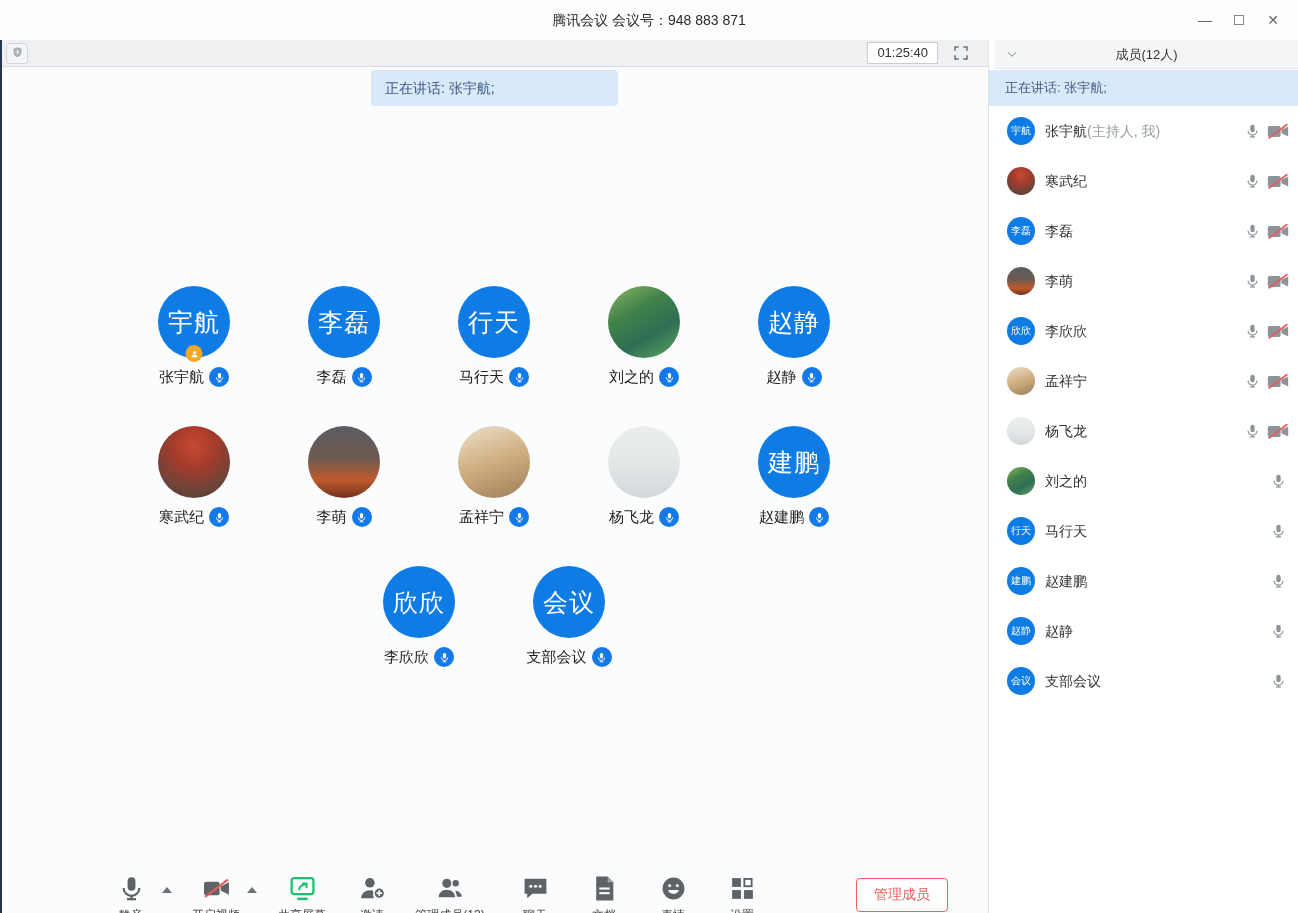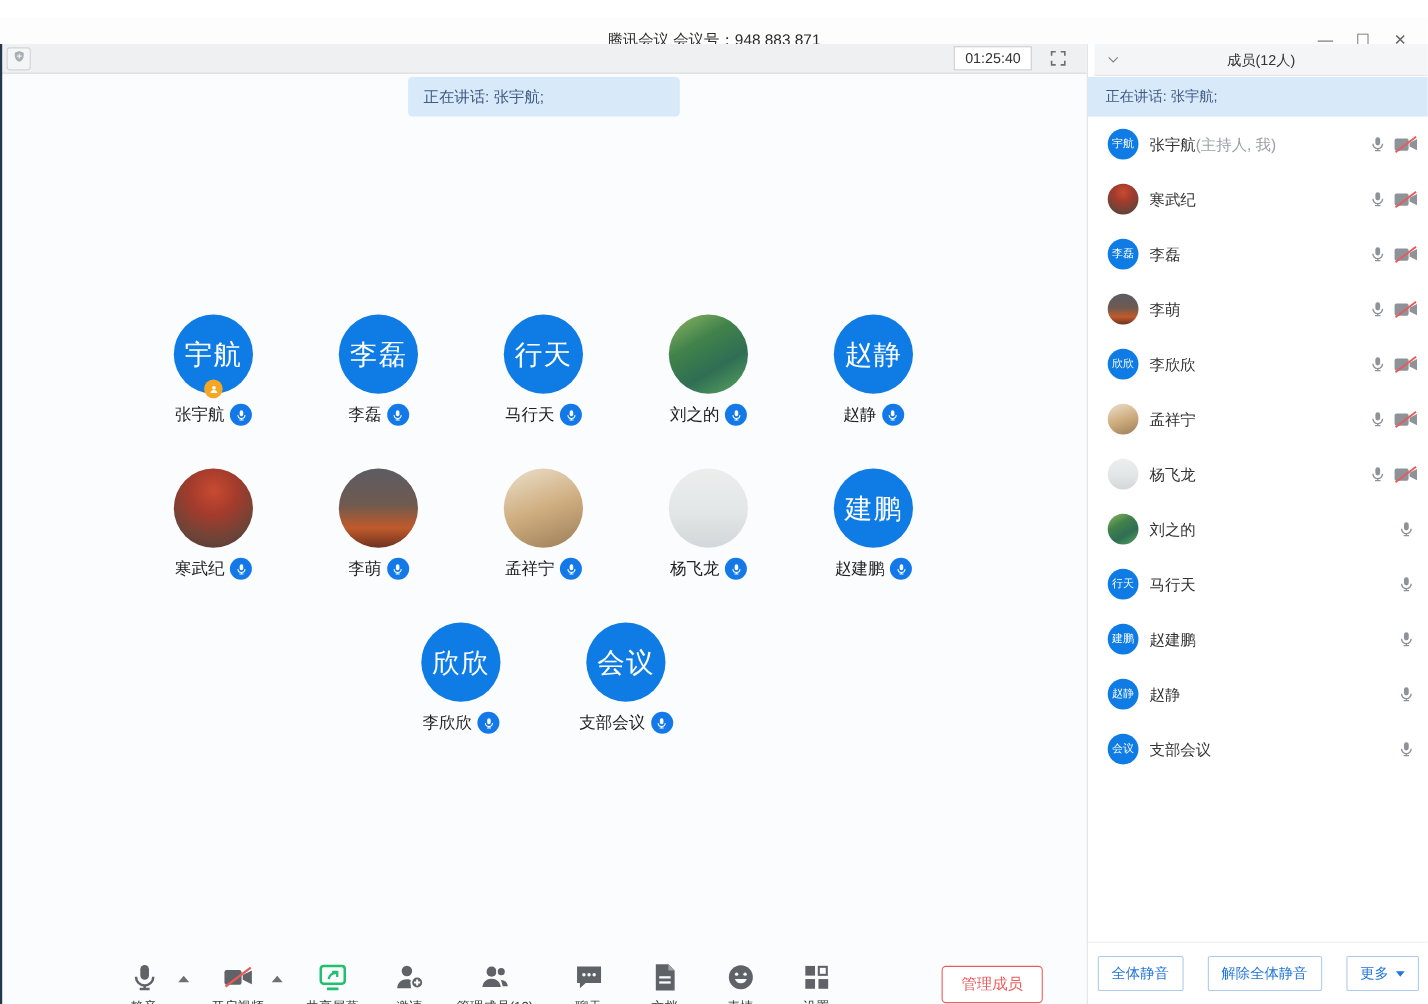--- a/index.html
+++ b/index.html
@@ -1,34 +1,34 @@
 <!DOCTYPE html>
 <html><head>
 <meta charset="utf-8">
 <style>
   * { margin:0; padding:0; box-sizing:border-box; }
   html,body { width:1298px; height:913px; overflow:hidden; background:#fff;
     font-family:"Liberation Sans","DejaVu Sans",sans-serif; }
   body { position:relative; }
 
   
-  .titlebar { position:absolute; top:16px; left:0; width:1298px; height:40px;
+  .titlebar { position:absolute; top:0; left:0; width:1298px; height:40px;
     background:#fdfdfd; }
   .titlebar .title { position:absolute; left:0; right:0; top:0; height:40px;
     line-height:40px; text-align:center; font-size:14px; color:#2b2b2b; }
   .win-controls { position:absolute; right:8px; top:0; height:40px; display:flex; }
   .win-btn { width:34px; height:40px; display:flex; align-items:center; justify-content:center;
     color:#666; font-size:14px; cursor:default; }
 
   
   .main { position:absolute; top:40px; left:0; width:988px; bottom:0; background:#fbfcfe; }
   .edge-strip { position:absolute; top:40px; left:0; width:2px; bottom:0; background:#26374d; z-index:9; }
 
   .main-strip { position:absolute; top:0; left:0; right:0; height:27px;
-    background:#eef0f2; border-bottom:1px solid #d9dbde;text-align:center; }
+    background:#eef0f2; border-bottom:1px solid #d9dbde; }
   .shield-btn { position:absolute; left:6px; top:3px; width:22px; height:21px;
     background:#f4f5f6; border:1px solid #d2d5d8; border-radius:3px;
     display:flex; align-items:center; justify-content:center; }
   .shield-btn svg { width:13px; height:13px; }
   .timer-box { position:absolute; right:50px; top:2px; height:22px; padding:0 9px;
     background:#fff; border:1px solid #c9ccd0; font-size:13px; color:#333;
     line-height:20px; }
   .fullscreen-btn { position:absolute; right:16px; top:4px; width:20px; height:18px; }
   .fullscreen-btn svg { width:18px; height:18px; stroke:#6b7075; fill:none; stroke-width:2; }
 
@@ -570,21 +570,13 @@
         <div class="m-avatar initials" style="background: rgb(14, 124, 228);">会议</div>
         <div class="m-name">支部会议</div>
         <span class="m-mic solo"><svg viewBox="0 0 24 24">
             <rect x="8.5" y="2" width="7" height="12" rx="3.5" fill="currentColor"></rect>
             <path d="M5 11.5a7 7 0 0 0 14 0" fill="none" stroke="currentColor" stroke-width="2"></path>
             <line x1="12" y1="18.5" x2="12" y2="21.5" stroke="currentColor" stroke-width="2"></line>
             <line x1="8" y1="21.5" x2="16" y2="21.5" stroke="currentColor" stroke-width="2"></line>
           </svg></span>
       </div>
     </div>
-  <div class="sb-footer">
-    <button class="sb-btn">全体静音</button>
-    <button class="sb-btn">解除全体静音</button>
-    <button class="sb-btn">
-      <span>更多</span>
-      <span class="more-caret"></span>
-    </button>
-  </div>
 </div>
 
 </body></html>

